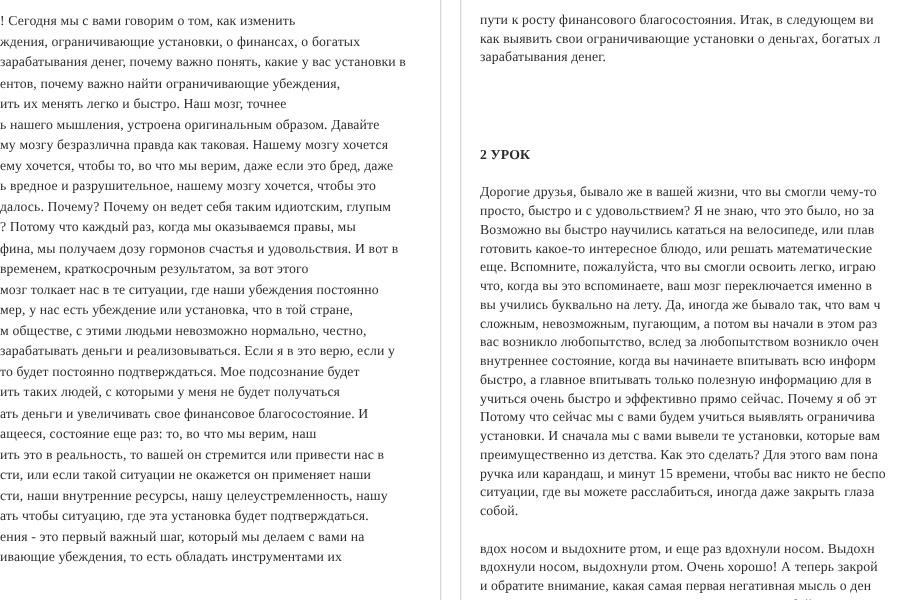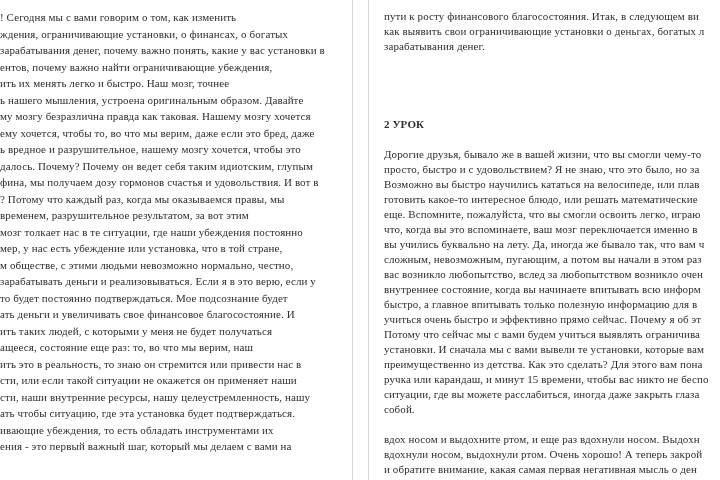--- a/index.html
+++ b/index.html
@@ -56,37 +56,37 @@
         <div class="line">! Сегодня мы с вами говорим о том, как изменить</div>
         <div class="line">ждения, ограничивающие установки, о финансах, о богатых</div>
         <div class="line">зарабатывания денег, почему важно понять, какие у вас установки в</div>
         <div class="line">ентов, почему важно найти ограничивающие убеждения,</div>
         <div class="line">ить их менять легко и быстро. Наш мозг, точнее</div>
         <div class="line">ь нашего мышления, устроена оригинальным образом. Давайте</div>
         <div class="line">му мозгу безразлична правда как таковая. Нашему мозгу хочется</div>
         <div class="line">ему хочется, чтобы то, во что мы верим, даже если это бред, даже</div>
         <div class="line">ь вредное и разрушительное, нашему мозгу хочется, чтобы это</div>
         <div class="line">далось. Почему? Почему он ведет себя таким идиотским, глупым</div>
+        <div class="line">? Потому что каждый раз, когда мы оказываемся правы, мы</div>
         <div class="line">фина, мы получаем дозу гормонов счастья и удовольствия. И вот в</div>
-        <div class="line">? Потому что каждый раз, когда мы оказываемся правы, мы</div>
-        <div class="line">временем, разрушительное результатом, за вот этим</div>
+        <div class="line">временем, краткосрочным результатом, за вот этого</div>
         <div class="line">мозг толкает нас в те ситуации, где наши убеждения постоянно</div>
         <div class="line">мер, у нас есть убеждение или установка, что в той стране,</div>
         <div class="line">м обществе, с этими людьми невозможно нормально, честно,</div>
         <div class="line">зарабатывать деньги и реализовываться. Если я в это верю, если у</div>
         <div class="line">то будет постоянно подтверждаться. Мое подсознание будет</div>
+        <div class="line">ить таких людей, с которыми у меня не будет получаться</div>
         <div class="line">ать деньги и увеличивать свое финансовое благосостояние. И</div>
-        <div class="line">ить таких людей, с которыми у меня не будет получаться</div>
         <div class="line">ащееся, состояние еще раз: то, во что мы верим, наш</div>
-        <div class="line">ить это в реальность, то знаю он стремится или привести нас в</div>
+        <div class="line">ить это в реальность, то вашей он стремится или привести нас в</div>
         <div class="line">сти, или если такой ситуации не окажется он применяет наши</div>
         <div class="line">сти, наши внутренние ресурсы, нашу целеустремленность, нашу</div>
         <div class="line">ать чтобы ситуацию, где эта установка будет подтверждаться.</div>
+        <div class="line">ения -  это первый важный шаг, который мы делаем с вами на</div>
         <div class="line">ивающие убеждения, то есть обладать инструментами их</div>
-        <div class="line">ения -  это первый важный шаг, который мы делаем с вами на</div>
       </div>
   </div>
 
   <div class="edge edge-left" style="background: rgb(214, 214, 214);"></div>
   <div class="edge edge-right" style="background: rgb(214, 214, 214);"></div>
 
   <div class="page page-right">
     <div class="page-text">
         <div class="line">пути к росту финансового благосостояния. Итак, в следующем ви</div>
         <div class="line">как выявить свои ограничивающие установки о деньгах, богатых л</div>

